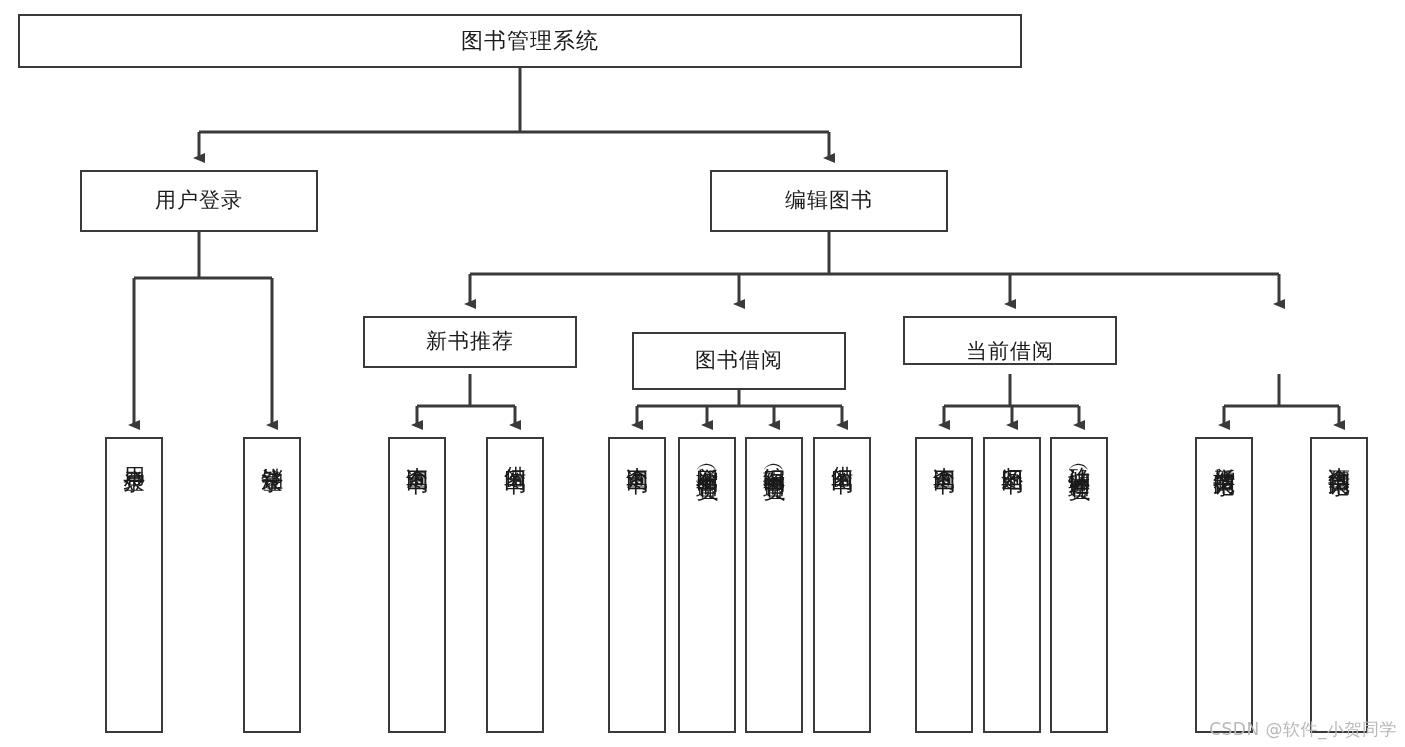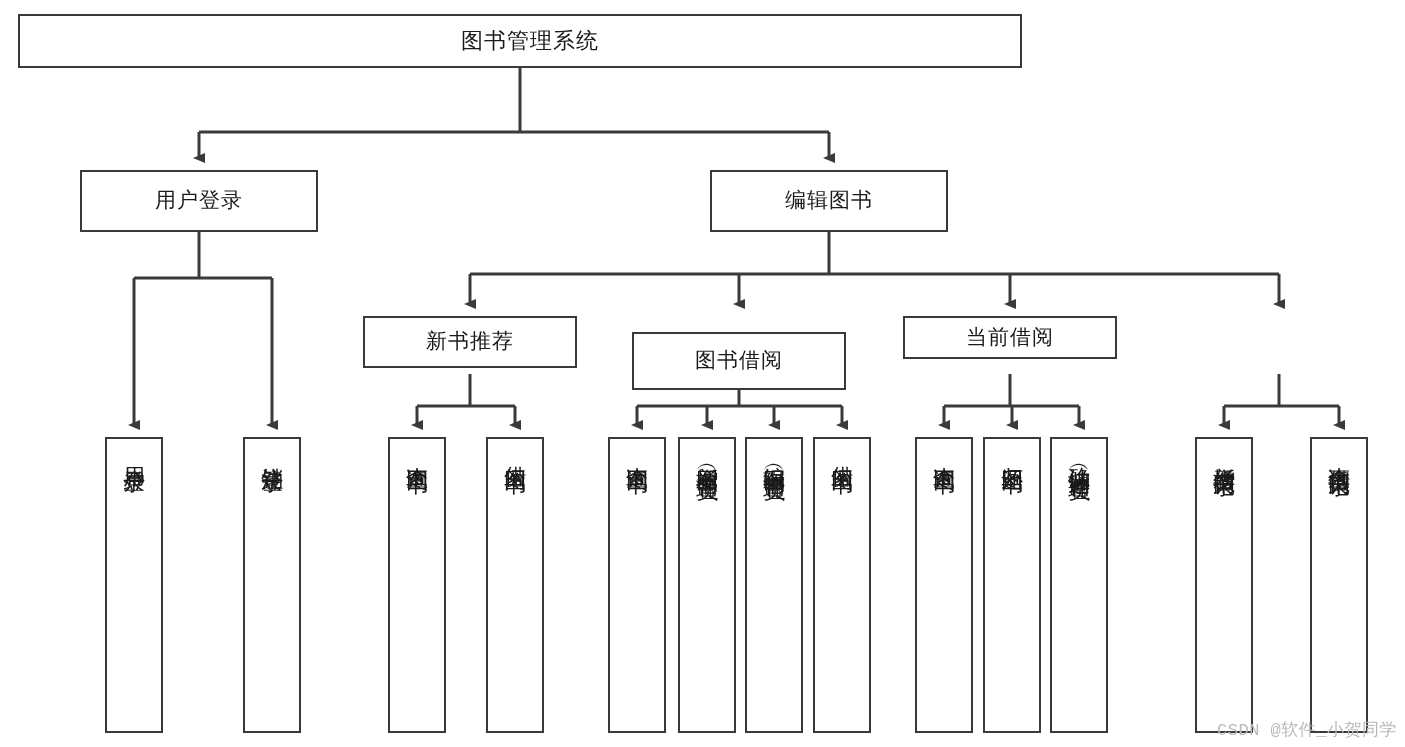--- a/index.html
+++ b/index.html
@@ -59,21 +59,20 @@
     text-align: left;
   }
   .watermark {
     position: absolute;
     right: 8px;
     bottom: 6px;
     font-size: 17px;
     color: #b9b9b9;
     letter-spacing: 0.5px;
     white-space: nowrap;
-    font-family: Liberation Mono, monospace;
   }
 </style>
 </head>
 <body>
 
 <div id="canvas">
 
   <svg id="edges" viewBox="0 0 1405 747">
     <defs>
       <marker id="arrow" markerWidth="12" markerHeight="12" refX="5" refY="6" orient="auto" markerUnits="userSpaceOnUse">
@@ -134,21 +133,21 @@
   <div class="node h" style="left:710px; top:170px; width:238px; height:62px;">
     <span>编辑图书</span>
   </div>
 
   <div class="node h" style="left:363px; top:316px; width:214px; height:52px;">
     <span>新书推荐</span>
   </div>
   <div class="node h" style="left:632px; top:332px; width:214px; height:58px;">
     <span>图书借阅</span>
   </div>
-  <div class="node h" style="left:903px; top:316px; width:214px; height:43px;">
+  <div class="node h" style="left:903px; top:316px; width:214px; height:49px;align-items:flex-end;">
     <span>当前借阅</span>
   </div>
 
   <div class="node v" style="left:105px; top:437px; width:58px; height:296px;">
     <span class="vtext">用户登录</span>
   </div>
   <div class="node v" style="left:243px; top:437px; width:58px; height:296px;">
     <span class="vtext">注销登录</span>
   </div>
   <div class="node v" style="left:388px; top:437px; width:58px; height:296px;">

